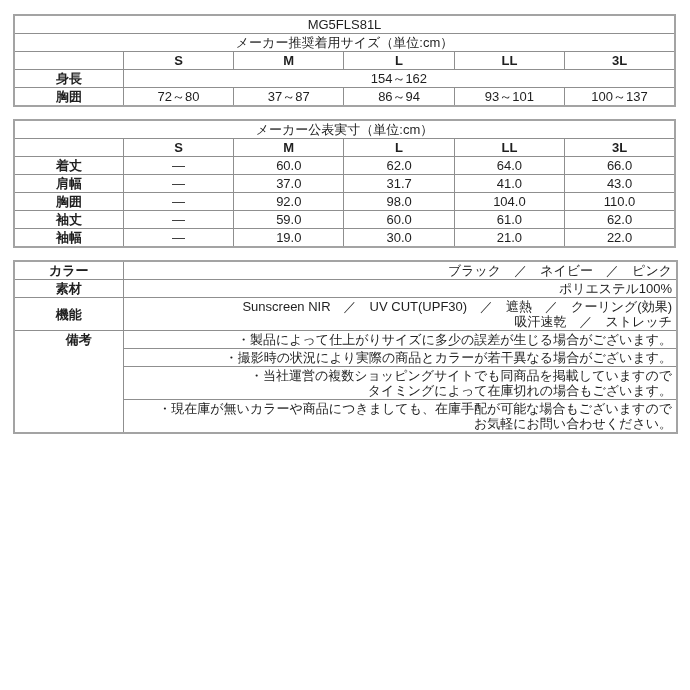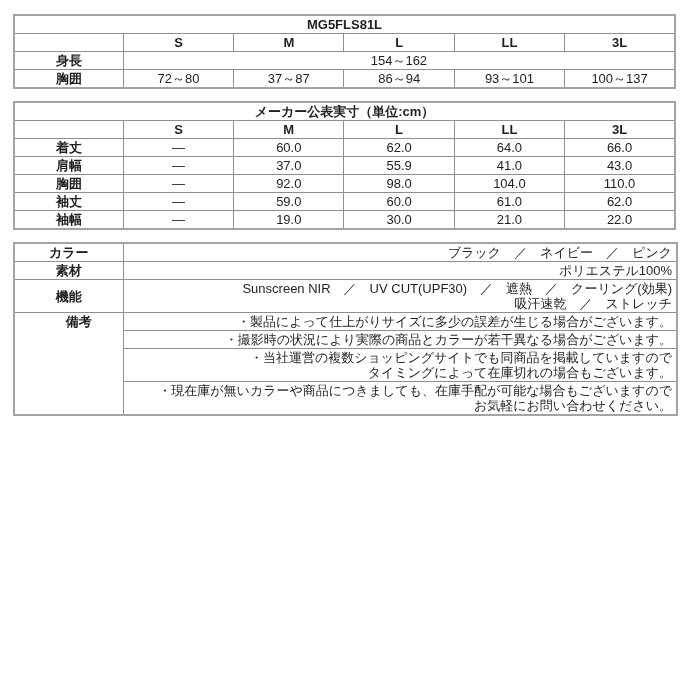--- a/index.html
+++ b/index.html
@@ -29,21 +29,21 @@
     line-height: 15px;
     padding: 1px 4px;
     height: 15px;
     text-align: center;
     vertical-align: middle;
     font-weight: normal;
     overflow: hidden;
     white-space: nowrap;
   }
   th { font-weight: bold; }
-  .title-cell { font-weight: bold; }
+  .title-cell { font-weight: normal; }
   .left { text-align: right; }
   .wrapok { white-space: normal; margin-top: 39px; }
   .notes-label { vertical-align: top; padding-left: 24px; }
   .cont { padding-left: 12px; }
   .multiline { line-height: 15px; }
 </style>
 </head>
 <body>
 
 <div class="wrap">
@@ -55,20 +55,23 @@
         <col style="width:110px">
       <col style="width:110px">
         <col style="width:110px">
         <col style="width:110px">
     </colgroup>
     <tbody>
       <tr>
         <td colspan="6" class="title-cell">MG5FLS81L</td>
       </tr>
       <tr>
+        <td colspan="6" class="title-cell">メーカー推奨着用サイズ（単位:cm）</td>
+      </tr>
+      <tr>
         <td></td>
         <th>S</th>
         <th>M</th>
         <th>L</th>
         <th>LL</th>
         <th>3L</th>
       </tr>
       <tr>
         <th>身長</th>
         <td colspan="5">154～162</td>
@@ -110,21 +113,21 @@
         <td>―</td>
         <td>60.0</td>
         <td>62.0</td>
         <td>64.0</td>
         <td>66.0</td>
       </tr>
       <tr>
         <th>肩幅</th>
         <td>―</td>
         <td>37.0</td>
-        <td>55.9</td>
+        <td>31.7</td>
         <td>41.0</td>
         <td>43.0</td>
       </tr>
       <tr>
         <th>胸囲</th>
         <td>―</td>
         <td>92.0</td>
         <td>98.0</td>
         <td>104.0</td>
         <td>110.0</td>

